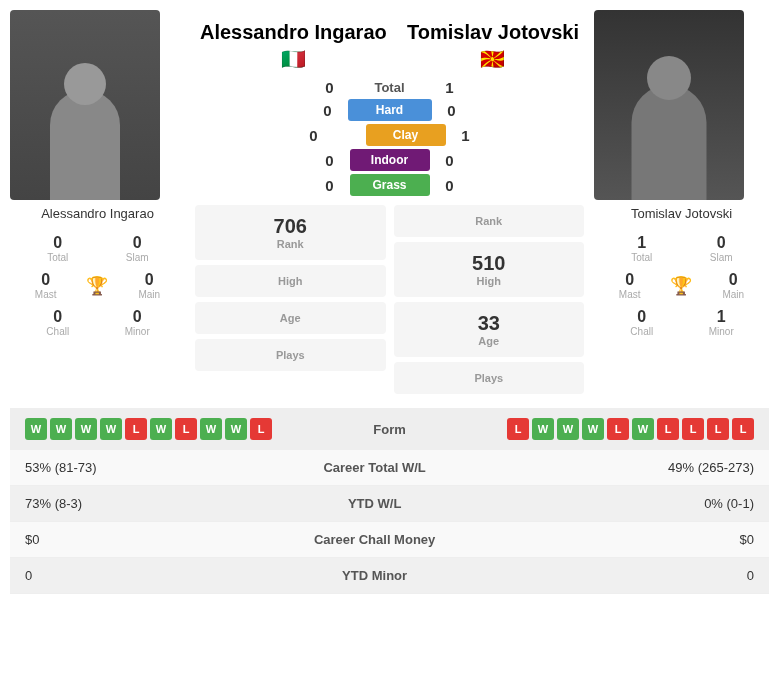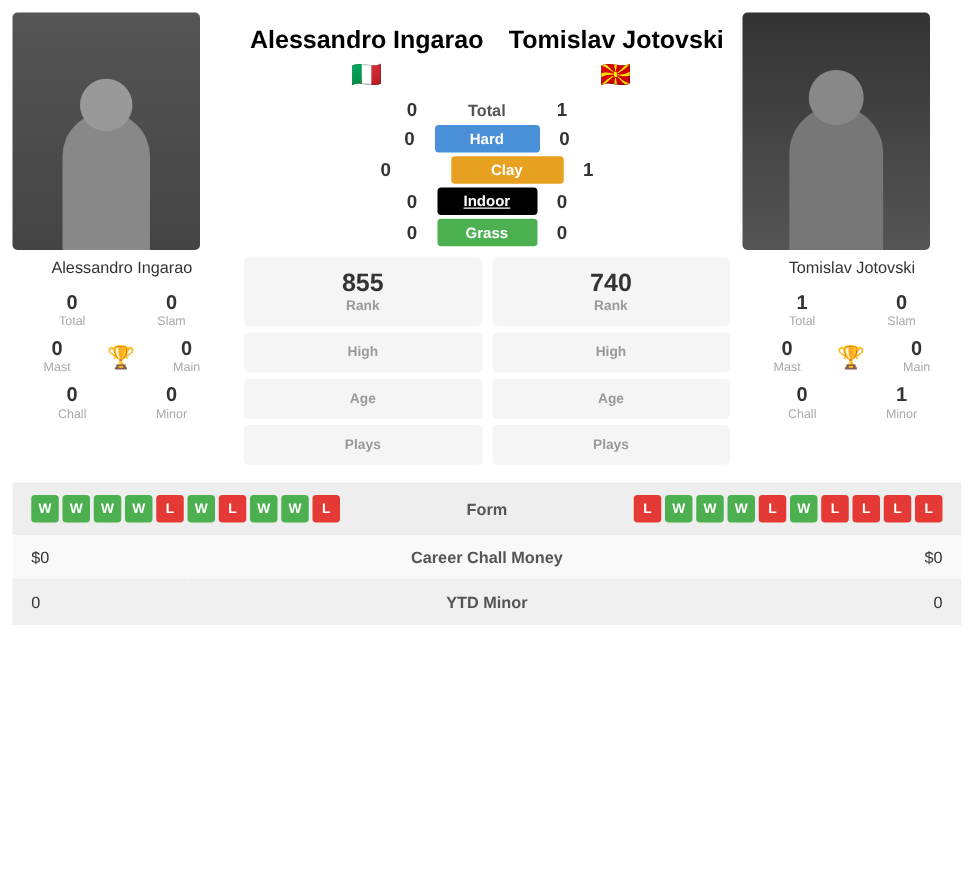--- a/index.html
+++ b/index.html
@@ -6,21 +6,21 @@
     body { font-family: Arial, sans-serif; background: #fff; width: 779px; min-height: 699px; }
 
     .main-container { width: 779px; padding: 10px; }
 
     .player-name { font-size: 13px; color: #333; text-align: center; margin-top: 6px; margin-bottom: 8px; }
     .score-row { display: flex; align-items: center; justify-content: center; gap: 10px; margin: 3px 0; }
     .score-num { font-size: 15px; font-weight: bold; width: 20px; text-align: center; color: #333; }
     .surface-badge { width: 80px; height: 22px; border-radius: 3px; display: flex; align-items: center; justify-content: center; color: #fff; font-size: 12px; font-weight: bold; }
     .surface-hard { background: #4A90D9; }
     .surface-clay { background: #E8A020; }
-    .surface-indoor { background: #000000; text-decoration: underline; }
+    .surface-indoor { background: #701a75; }
     .surface-grass { background: #4CAF50; }
     .info-box { background: #f5f5f5; border-radius: 4px; text-align: center; padding: 10px 5px; }
     .form-badges { display: flex; gap: 3px; }
     .form-badge { width: 22px; height: 22px; border-radius: 3px; display: flex; align-items: center; justify-content: center; color: #fff; font-size: 11px; font-weight: bold; }
     .form-w { background: #4CAF50; }
     .form-l { background: #E53935; }
     .form-label { font-size: 13px; font-weight: bold; color: #555; }
 
     
     .stats-table { width: 100%; border-collapse: collapse; }
@@ -164,64 +164,65 @@
         </div>
 
         <div class="score-row">
           <span class="score-num">0</span>
           <span class="surface-badge surface-hard" style="width:84px;text-align:center;">Hard</span>
           <span class="score-num">0</span>
         </div>
 
         <div class="score-row">
           <span class="score-num">0</span>
-          <span class="surface-badge surface-clay" style="width:90px;text-align:center;margin-left:32px;">Clay</span>
+          <span class="surface-badge surface-clay" style="width:80px;text-align:center;margin-left:32px;">Clay</span>
           <span class="score-num">1</span>
         </div>
 
         <div class="score-row">
           <span class="score-num">0</span>
           <span class="surface-badge surface-indoor" style="width:80px;text-align:center;">Indoor</span>
           <span class="score-num">0</span>
         </div>
 
         <div class="score-row">
           <span class="score-num">0</span>
           <span class="surface-badge surface-grass" style="width:80px;text-align:center;">Grass</span>
           <span class="score-num">0</span>
         </div>
       </div>
 
       <div style="display:flex; gap:8px; padding: 6px 10px;">
 
         <div style="flex:1; display:flex; flex-direction:column; gap:5px;">
           <div class="info-box">
-            <div class="info-val">855</div>
+            <div class="info-val">706</div>
             <div class="info-lbl">Rank</div>
           </div>
           <div class="info-box">
             <div class="info-lbl">High</div>
           </div>
           <div class="info-box">
             <div class="info-lbl">Age</div>
           </div>
           <div class="info-box">
             <div class="info-lbl">Plays</div>
           </div>
         </div>
 
         <div style="flex:1; display:flex; flex-direction:column; gap:5px;">
           <div class="info-box">
-            <div class="info-val">740</div>
             <div class="info-lbl">Rank</div>
           </div>
           <div class="info-box">
+            <div class="info-val">510</div>
             <div class="info-lbl">High</div>
           </div>
           <div class="info-box">
+            <div class="info-val">33</div>
             <div class="info-lbl">Age</div>
           </div>
           <div class="info-box">
             <div class="info-lbl">Plays</div>
           </div>
         </div>
       </div>
     </div>
 
     <div class="rp">
@@ -284,20 +285,30 @@
         <span class="form-badge form-w">W</span>
         <span class="form-badge form-l">L</span>
         <span class="form-badge form-l">L</span>
         <span class="form-badge form-l">L</span>
         <span class="form-badge form-l">L</span>
       </div>
   </div>
 
   <table class="stats-table">
     <tbody>
+        <tr>
+      <td class="left-val">53% (81-73)</td>
+      <td class="center-label">Career Total W/L</td>
+      <td class="right-val" style="text-align:right;">49% (265-273)</td>
+    </tr>
+    <tr>
+      <td class="left-val">73% (8-3)</td>
+      <td class="center-label">YTD W/L</td>
+      <td class="right-val" style="text-align:right;">0% (0-1)</td>
+    </tr>
     <tr>
       <td class="left-val">$0</td>
       <td class="center-label">Career Chall Money</td>
       <td class="right-val" style="text-align:right;">$0</td>
     </tr>
     <tr>
       <td class="left-val">0</td>
       <td class="center-label">YTD Minor</td>
       <td class="right-val" style="text-align:right;">0</td>
     </tr>

